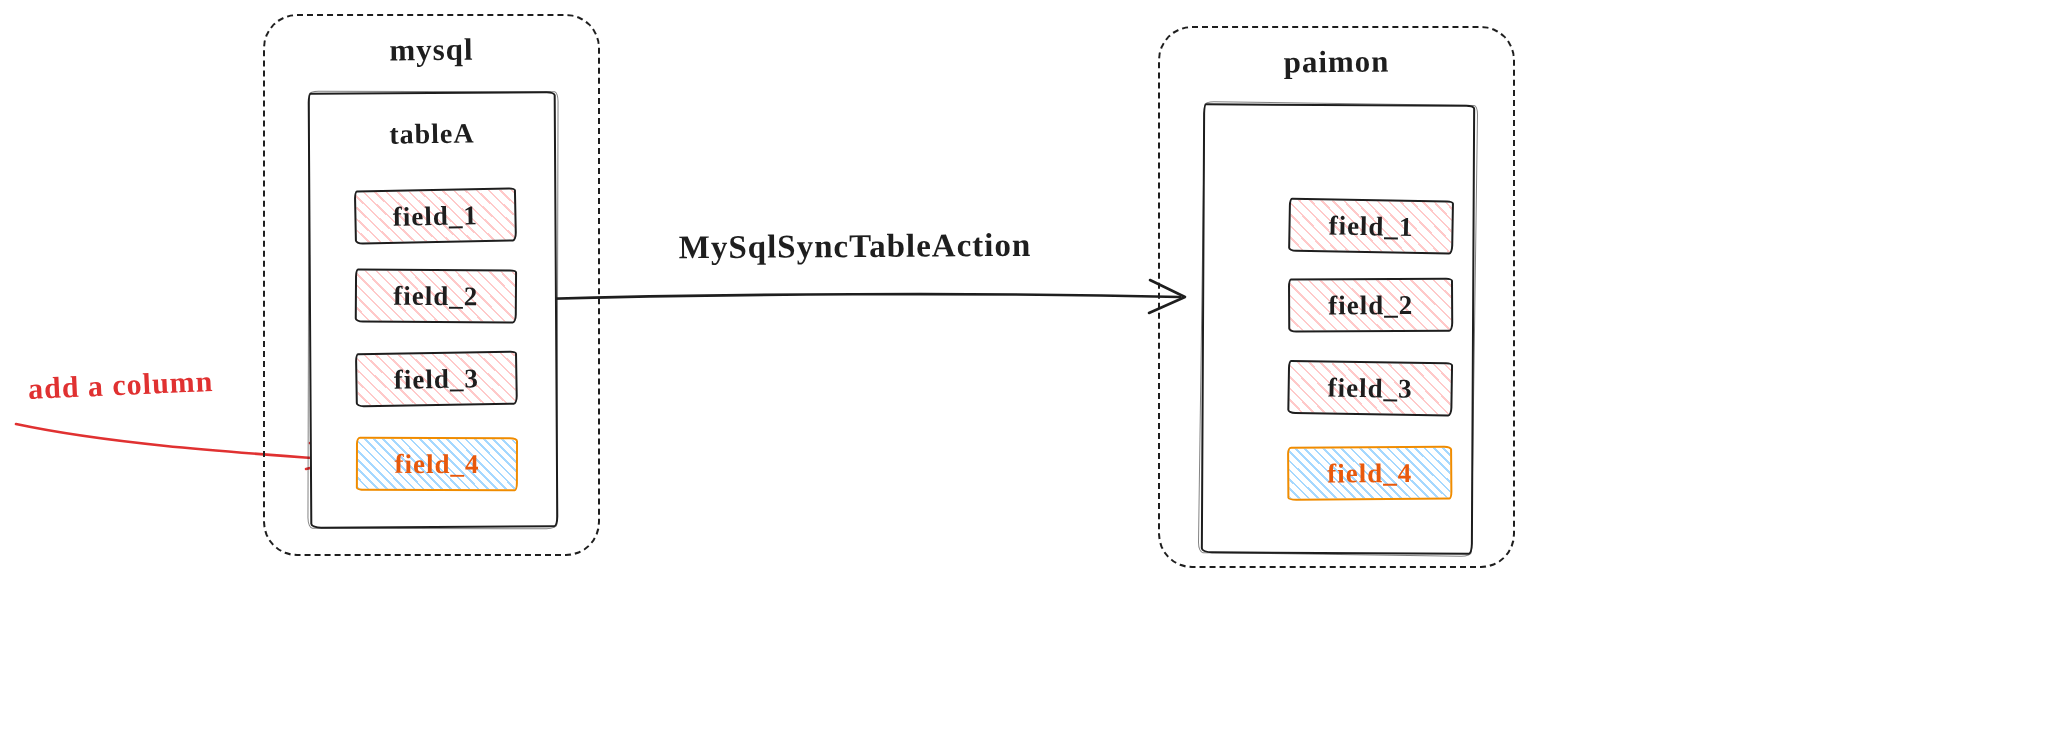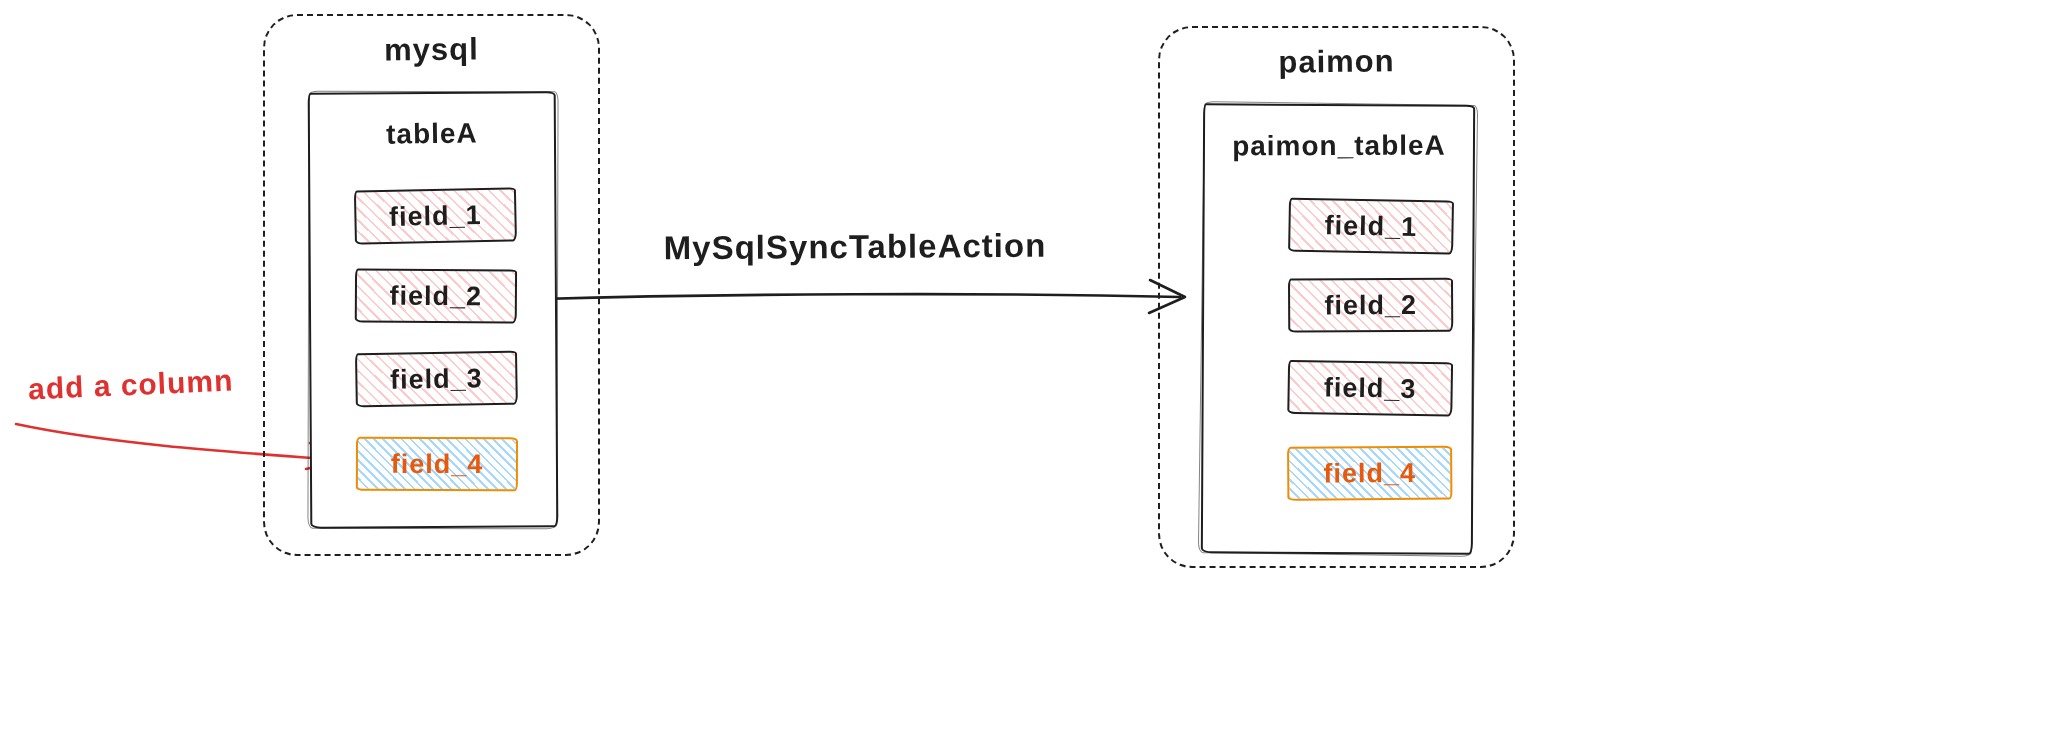--- a/index.html
+++ b/index.html
@@ -2,21 +2,21 @@
 <html><head>
 <meta charset="utf-8">
 <style>
   html, body { margin: 0; padding: 0; background: #ffffff; }
   .canvas {
     position: relative;
     width: 2055px;
     height: 744px;
     background: #ffffff;
     overflow: hidden;
-    font-family: Liberation Sans, sans-serif;
+    font-family: Liberation Serif, serif;
     color: #1e1e1e;
   }
   .arrows {
     position: absolute;
     left: 0; top: 0;
     width: 2055px; height: 744px;
     pointer-events: none;
   }
   
   .group {
@@ -144,21 +144,20 @@
     </div>
   </div>
 
   <div class="sync-label">MySqlSyncTableAction</div>
 
   <div class="annotation-label">add a column</div>
 
   <div class="group group-paimon">
     <div class="group-title">paimon</div>
     <div class="table-box table-box-paimon">
-      <div class="table-title">paimon_tableA</div>
       <div class="field field-pink paimon-f1">field_1</div>
       <div class="field field-pink paimon-f2">field_2</div>
       <div class="field field-pink paimon-f3">field_3</div>
       <div class="field field-new paimon-f4">field_4</div>
     </div>
   </div>
 
 </div>
 
 </body></html>

